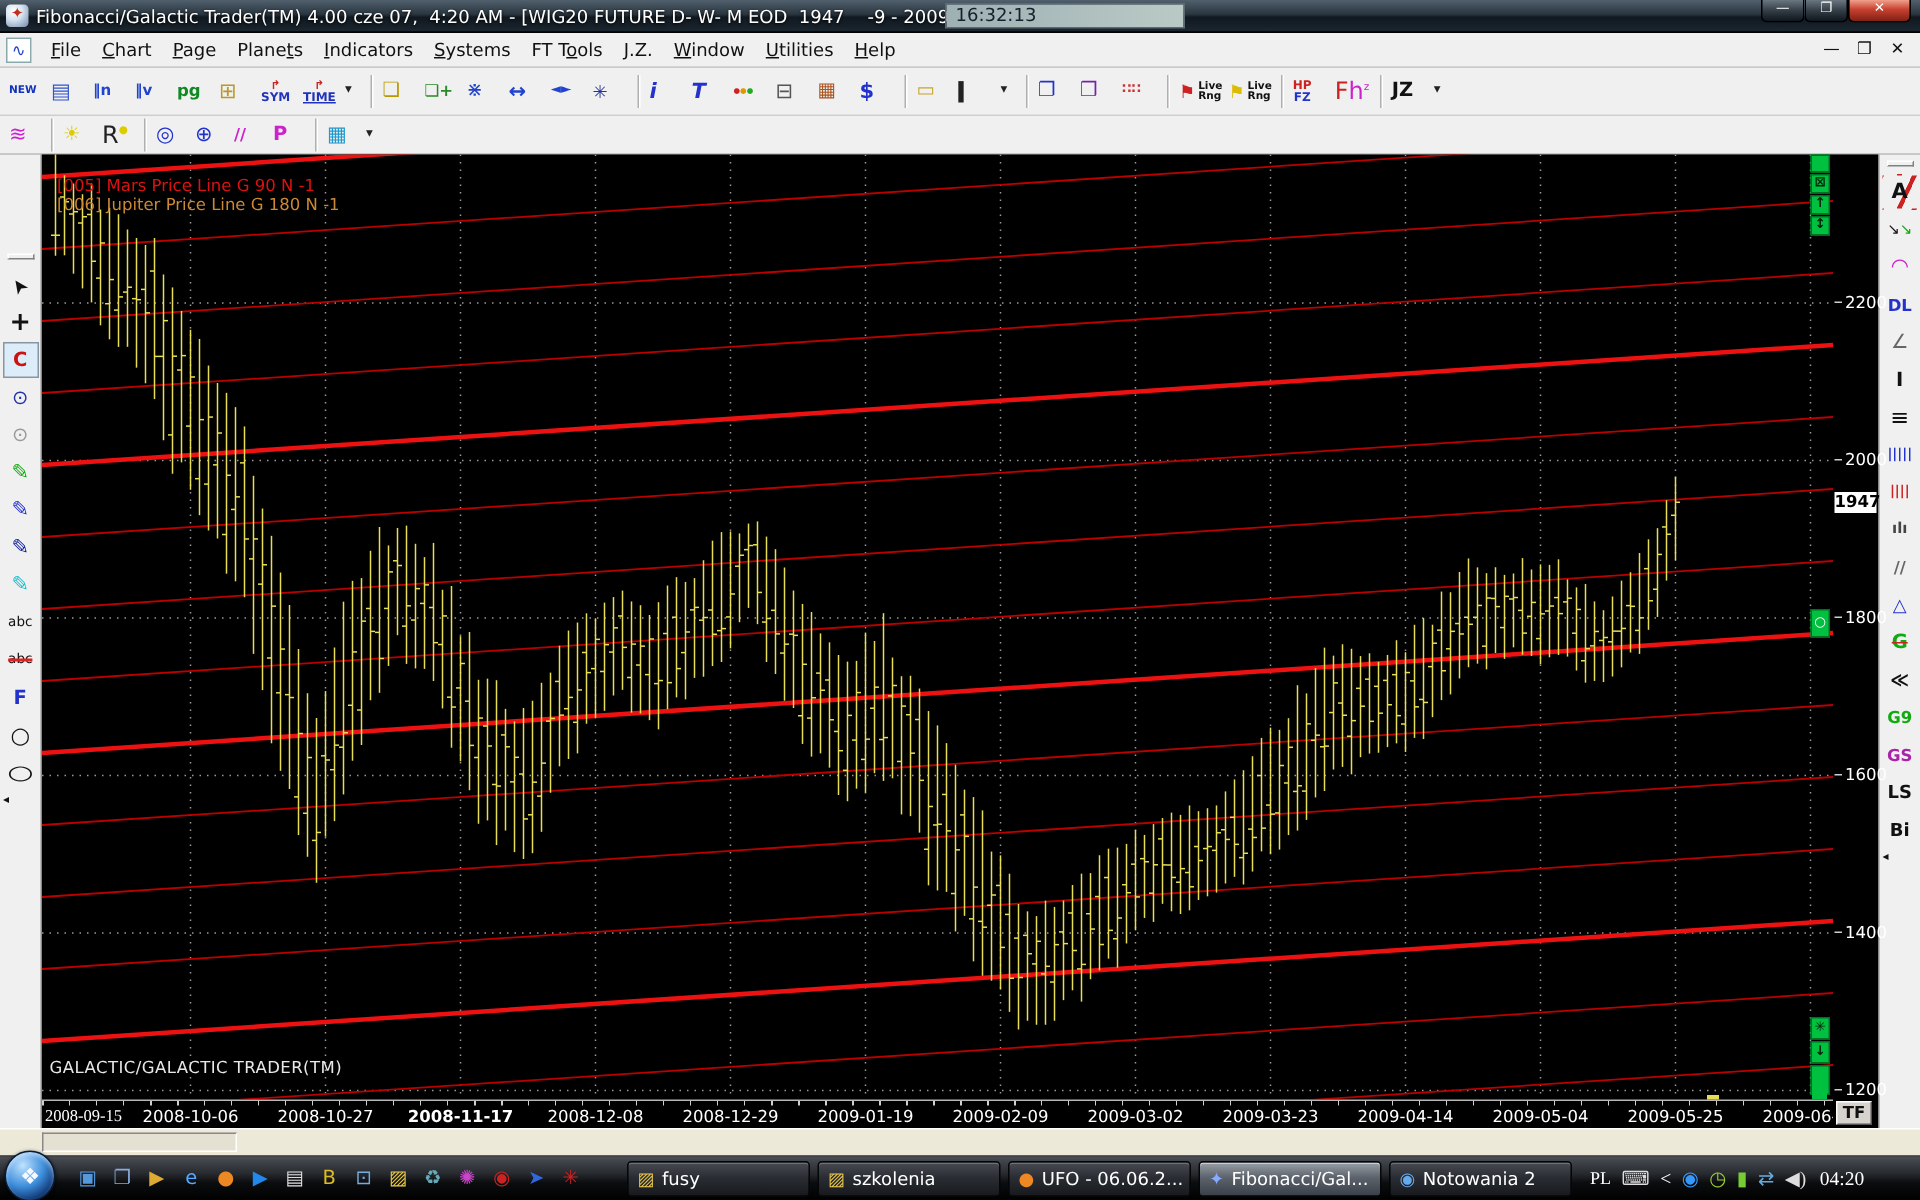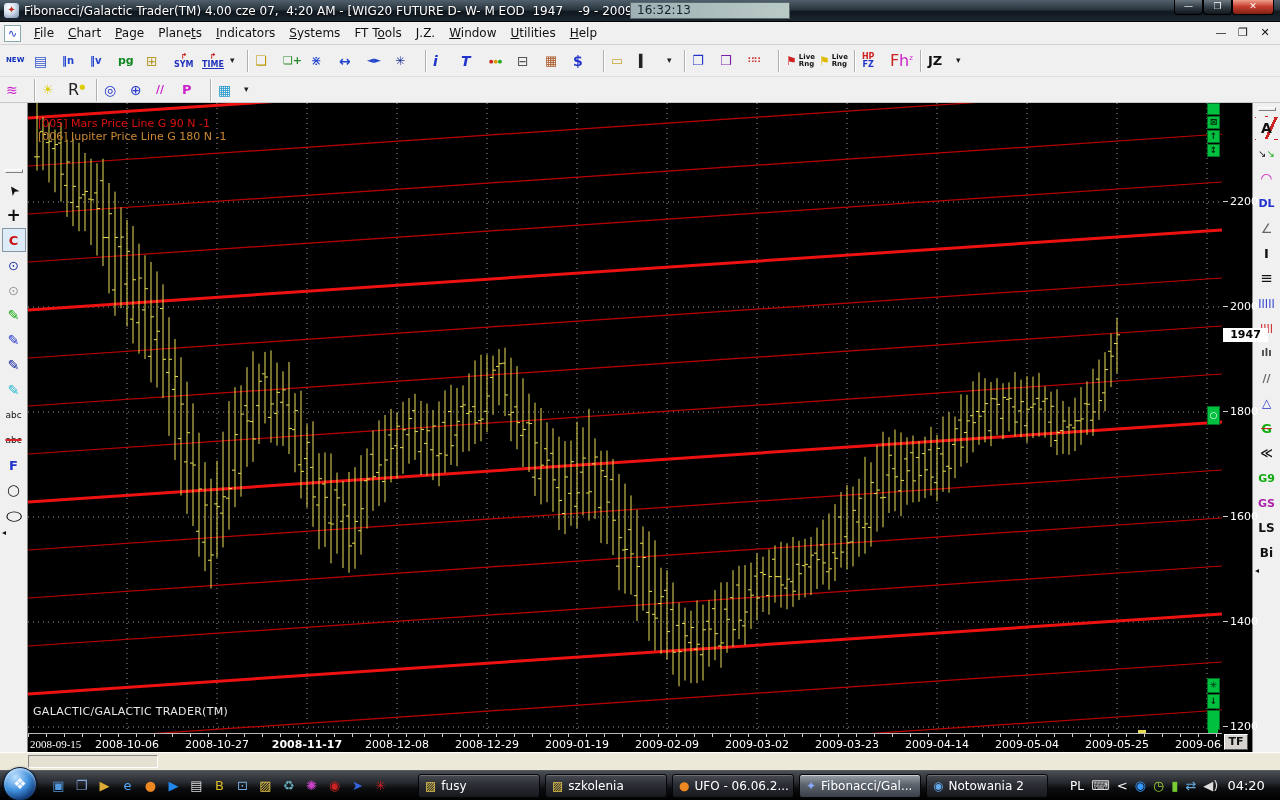--- a/index.html
+++ b/index.html
@@ -74,21 +74,21 @@
   
   #xaxis{position:absolute;left:28px;top:733px;width:1194px;height:19px;background:#000;overflow:hidden;
     border-top:1px solid #b8b8b8;}
   #xaxis .ticks{position:absolute;left:0;top:0;width:100%;height:3px;
     background:repeating-linear-gradient(90deg,#cfcfcf 0 1px,transparent 1px 18px);}
   .xlab{position:absolute;top:4px;color:#fff;font-size:11px;white-space:nowrap;transform:translateX(-50%);}
   .xlab.first{transform:none;font-family:Liberation Serif, serif;}
   #paxis{position:absolute;left:1222px;top:103px;width:30px;height:649px;background:#000;}
   .plab{position:absolute;left:8px;color:#fff;font-size:11px;}
   .plab i{position:absolute;left:-7px;top:6px;width:5px;height:1px;background:#cfcfcf;}
-  .pcur{position:absolute;left:1px;width:45px;height:14px;background:#fff;color:#000;
+  .pcur{position:absolute;left:1px;width:28px;height:14px;background:#fff;color:#000;
     font-size:11px;font-weight:bold;text-align:center;line-height:13px;}
   .tfbtn{position:absolute;left:2px;bottom:2px;width:24px;height:16px;background:#d6d3ce;
     border:1px solid #fff;border-right-color:#555;border-bottom-color:#555;
     font-size:11px;font-weight:bold;color:#111;text-align:center;line-height:14px;}
   .axmark-yellow{position:absolute;top:730px;left:1138px;width:8px;height:3px;background:#e8de54;}
   .axmark-green{position:absolute;top:724px;left:1208px;width:10px;height:9px;background:#00c040;}
   
   #statusbar{position:absolute;left:0;top:752px;width:1280px;height:18px;background:#ece9d8;
     border-top:1px solid #fff;}
   .statusfield{position:absolute;left:28px;top:2px;width:130px;height:13px;background:#e4e1d2;
@@ -105,21 +105,21 @@
   .qlicon{width:23px;height:24px;display:flex;align-items:center;justify-content:center;
     font-size:13px;line-height:1;}
   .tbuttons{display:flex;align-items:center;margin-left:26px;gap:5px;}
   .tkbtn{width:122px;height:24px;border-radius:3px;border:1px solid #050608;
     background:linear-gradient(#484c52,#2a2d33 45%,#17191d);
     box-shadow:inset 0 1px 0 rgba(255,255,255,.22);
     display:flex;align-items:center;padding:0 6px;font-size:12px;color:#fff;white-space:nowrap;overflow:hidden;}
   .tkbtn.active{background:linear-gradient(#9aa0a8,#5c636c 45%,#3a4048);
     box-shadow:inset 0 1px 0 rgba(255,255,255,.5);}
   .tkbtn .ticon{margin-right:5px;font-size:12px;line-height:1;}
-  .tray{display:flex;align-items:center;margin-left:22px;gap:7px;font-size:12px;}
+  .tray{display:flex;align-items:center;margin-left:12px;gap:7px;font-size:12px;font-family:Liberation Serif, serif;}
   .trayicon{font-size:13px;line-height:1;}
   .trayclock{font-size:13px;margin-left:2px;}
 </style>
 </head>
 <body>
 
 <div class="titlebar">
   <span class="appicon">✦</span>
   <span class="title-text">Fibonacci/Galactic Trader(TM) 4.00 cze 07,  4:20 AM - [WIG20 FUTURE D- W- M EOD  1947    -9 - 2009-06-05]</span>
   <span class="clockbox">16:32:13</span>

